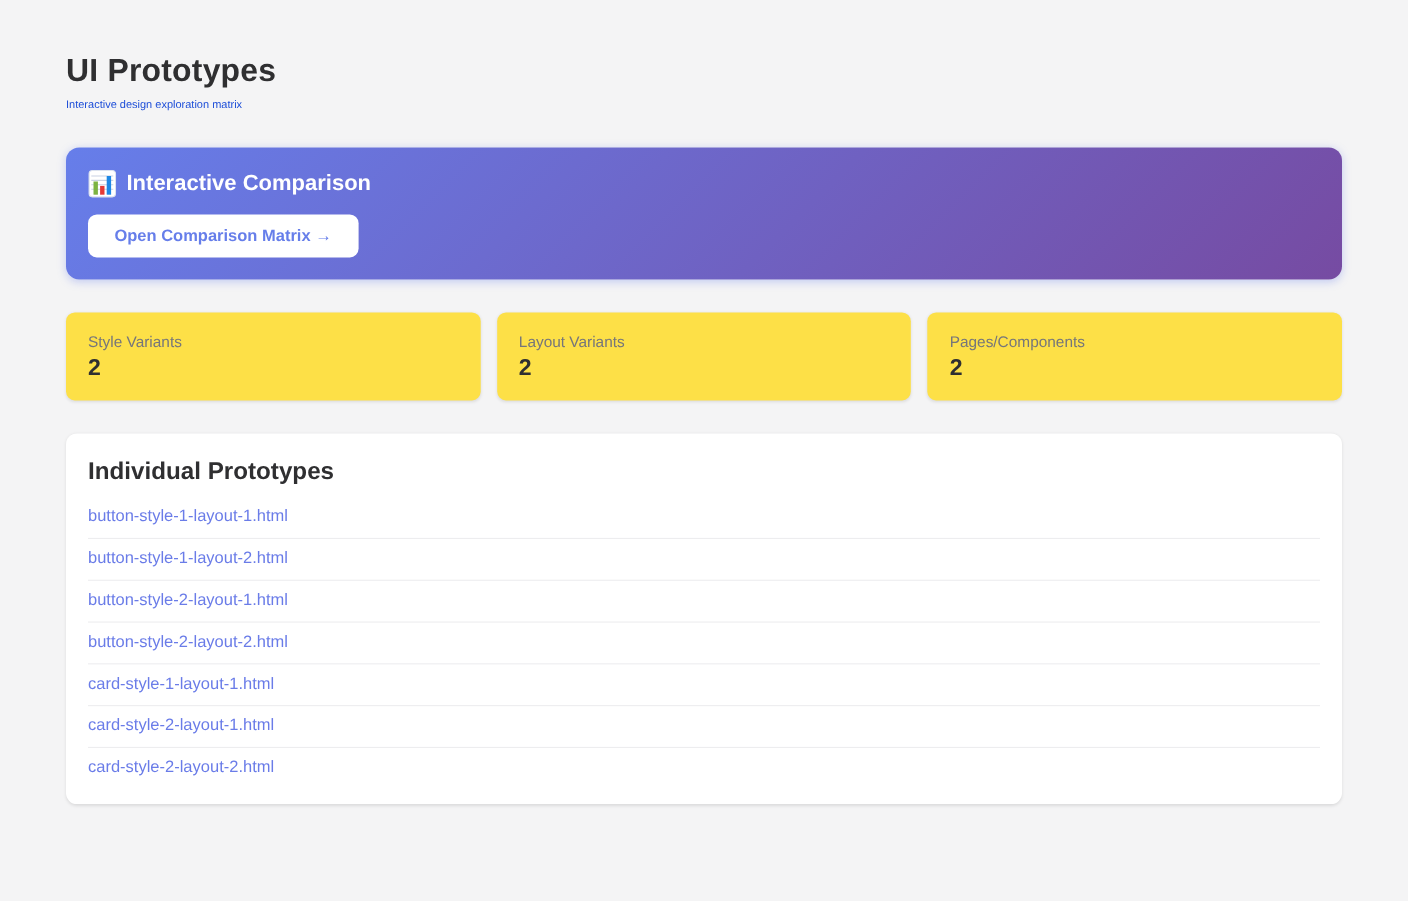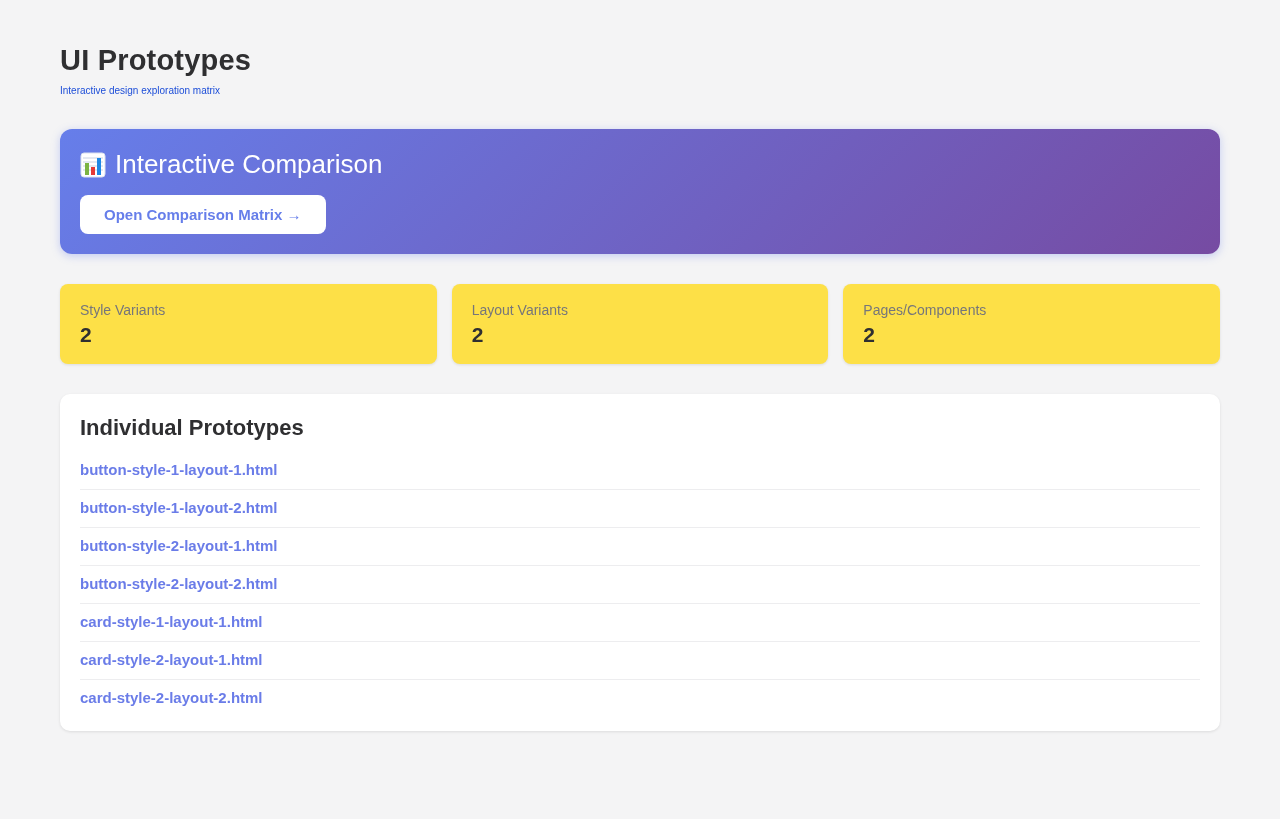--- a/index.html
+++ b/index.html
@@ -5,21 +5,21 @@
   * { margin: 0; padding: 0; box-sizing: border-box; }
   html, body {
     width: 1280px;
     min-height: 819px;
     background: #f4f4f5;
     font-family: "Liberation Sans", sans-serif;
     color: #333;
   }
   .container {
     width: 1160px;
-    margin: 4px auto;
+    margin: 9px auto;
     padding-top: 40px;
   }
   
   .page-title {
     font-size: 29px;
     font-weight: bold;
     color: #2f2f31;
     letter-spacing: 0.2px;
   }
   .page-subtitle {
@@ -33,22 +33,22 @@
     border-radius: 12px;
     background: linear-gradient(135deg, #667eea 0%, #764ba2 100%);
     padding: 20px;
     color: #ffffff;
     box-shadow: 0 2px 8px rgba(102, 126, 234, 0.35);
   }
   .banner-heading {
     display: flex;
     align-items: center;
     gap: 9px;
-    font-size: 26px;
-    font-weight: normal;
+    font-size: 20px;
+    font-weight: bold;
   }
   .banner-icon { width: 26px; height: 26px; display: inline-block; }
   .banner-desc {
     margin-top: 9px;
     font-size: 15px;
   }
   .banner-btn {
     display: inline-block;
     margin-top: 15px;
     background: #ffffff;
@@ -97,21 +97,20 @@
   }
   .list-heading {
     font-size: 22px;
     font-weight: bold;
     color: #2f2f31;
     margin-bottom: 11px;
   }
   .proto-row {
     padding: 9px 0 10px 0;
     border-bottom: 1px solid #ededef;
-    font-weight: bold;
   }
   .proto-row:last-child { border-bottom: none; }
   .proto-link {
     font-size: 15px;
     color: #6a7ce8;
     text-decoration: none;
     cursor: pointer;
   }
 </style>
 </head>

